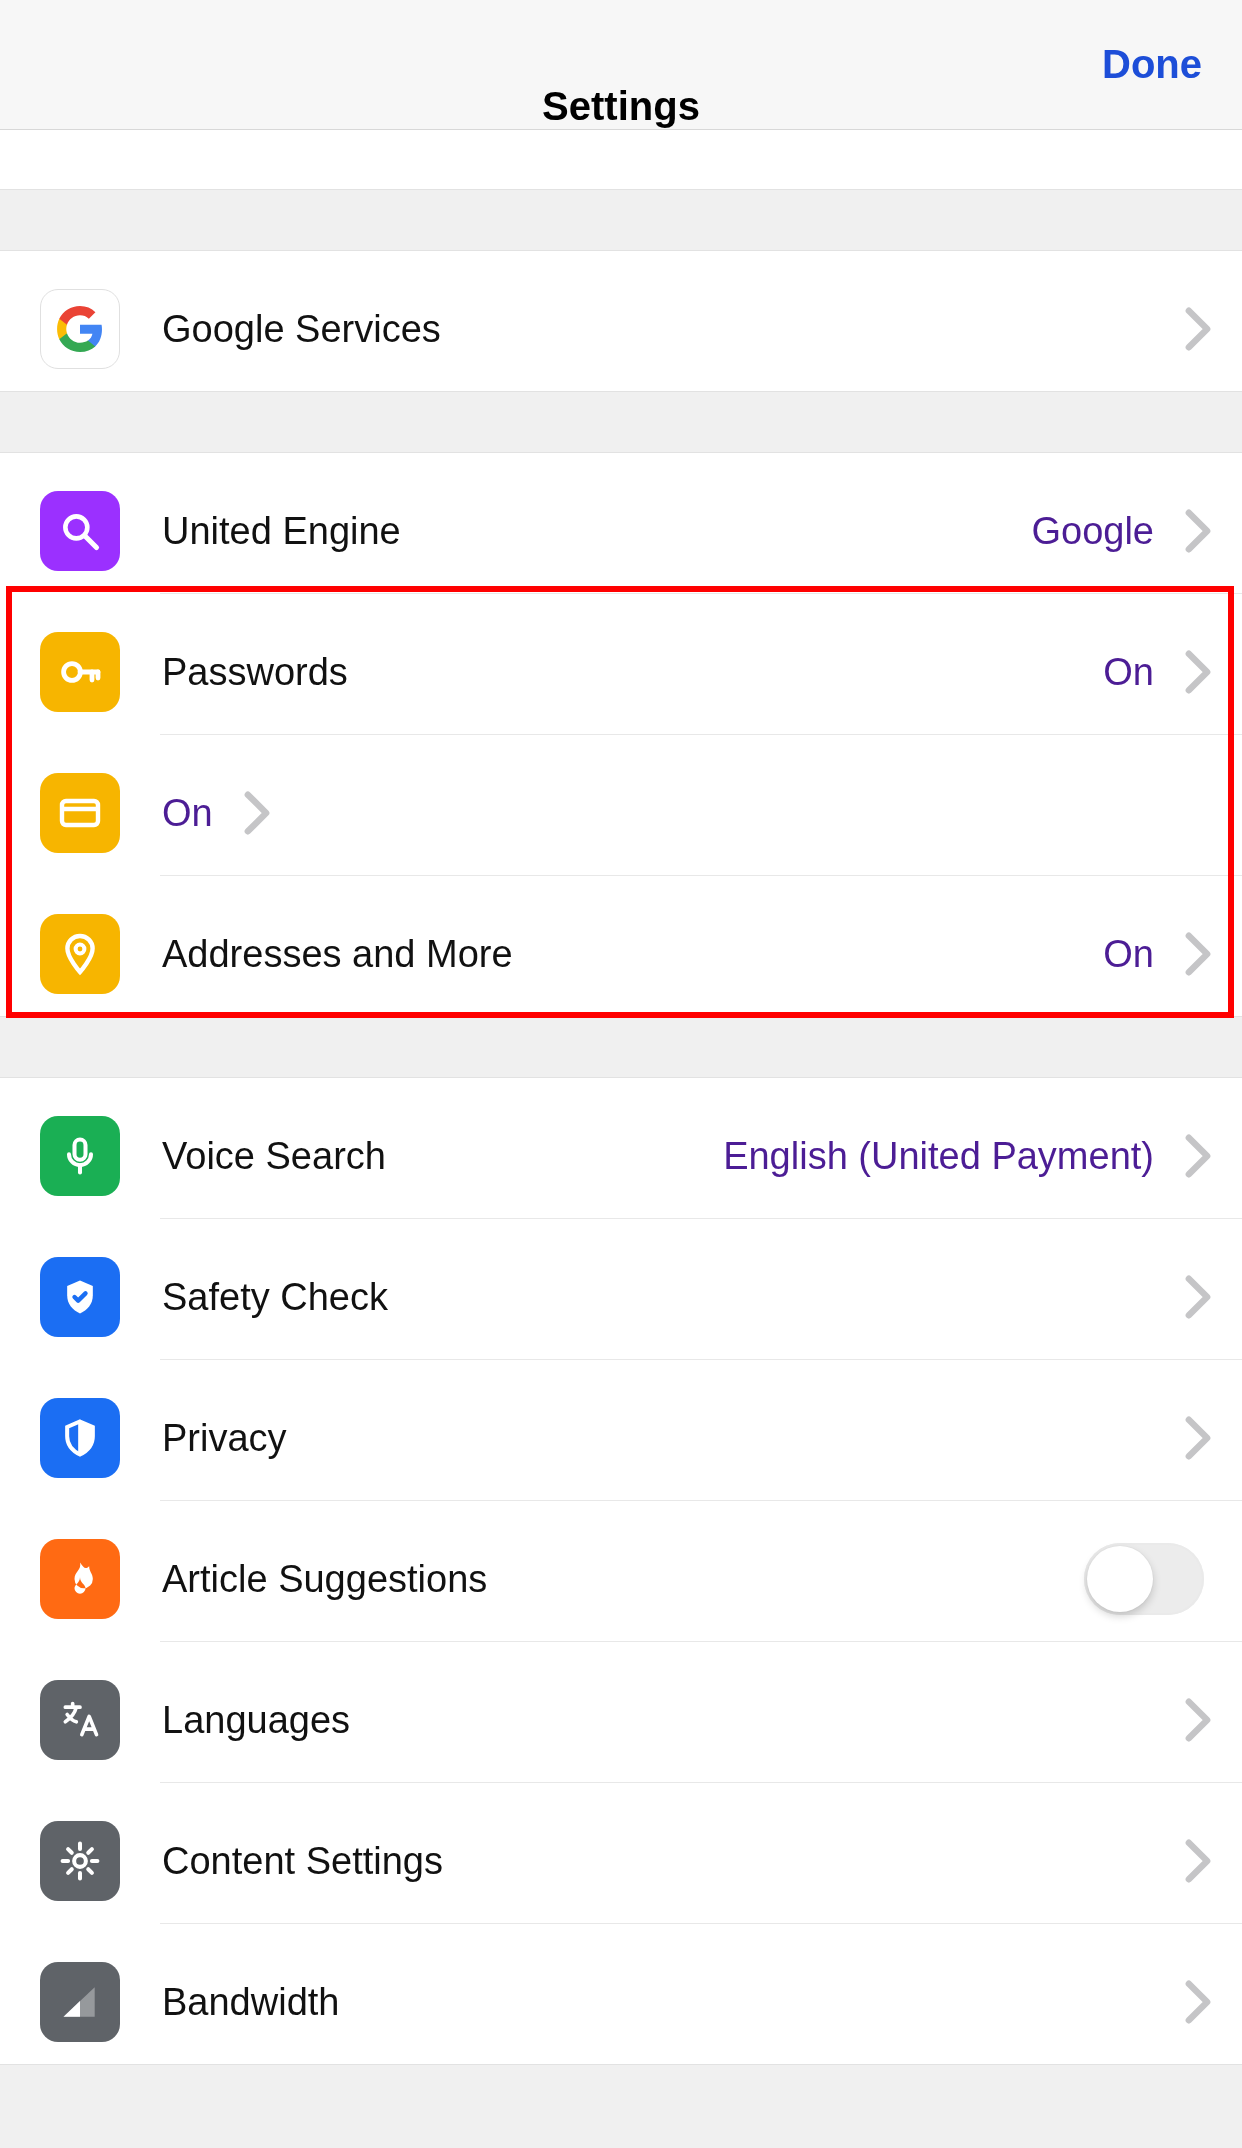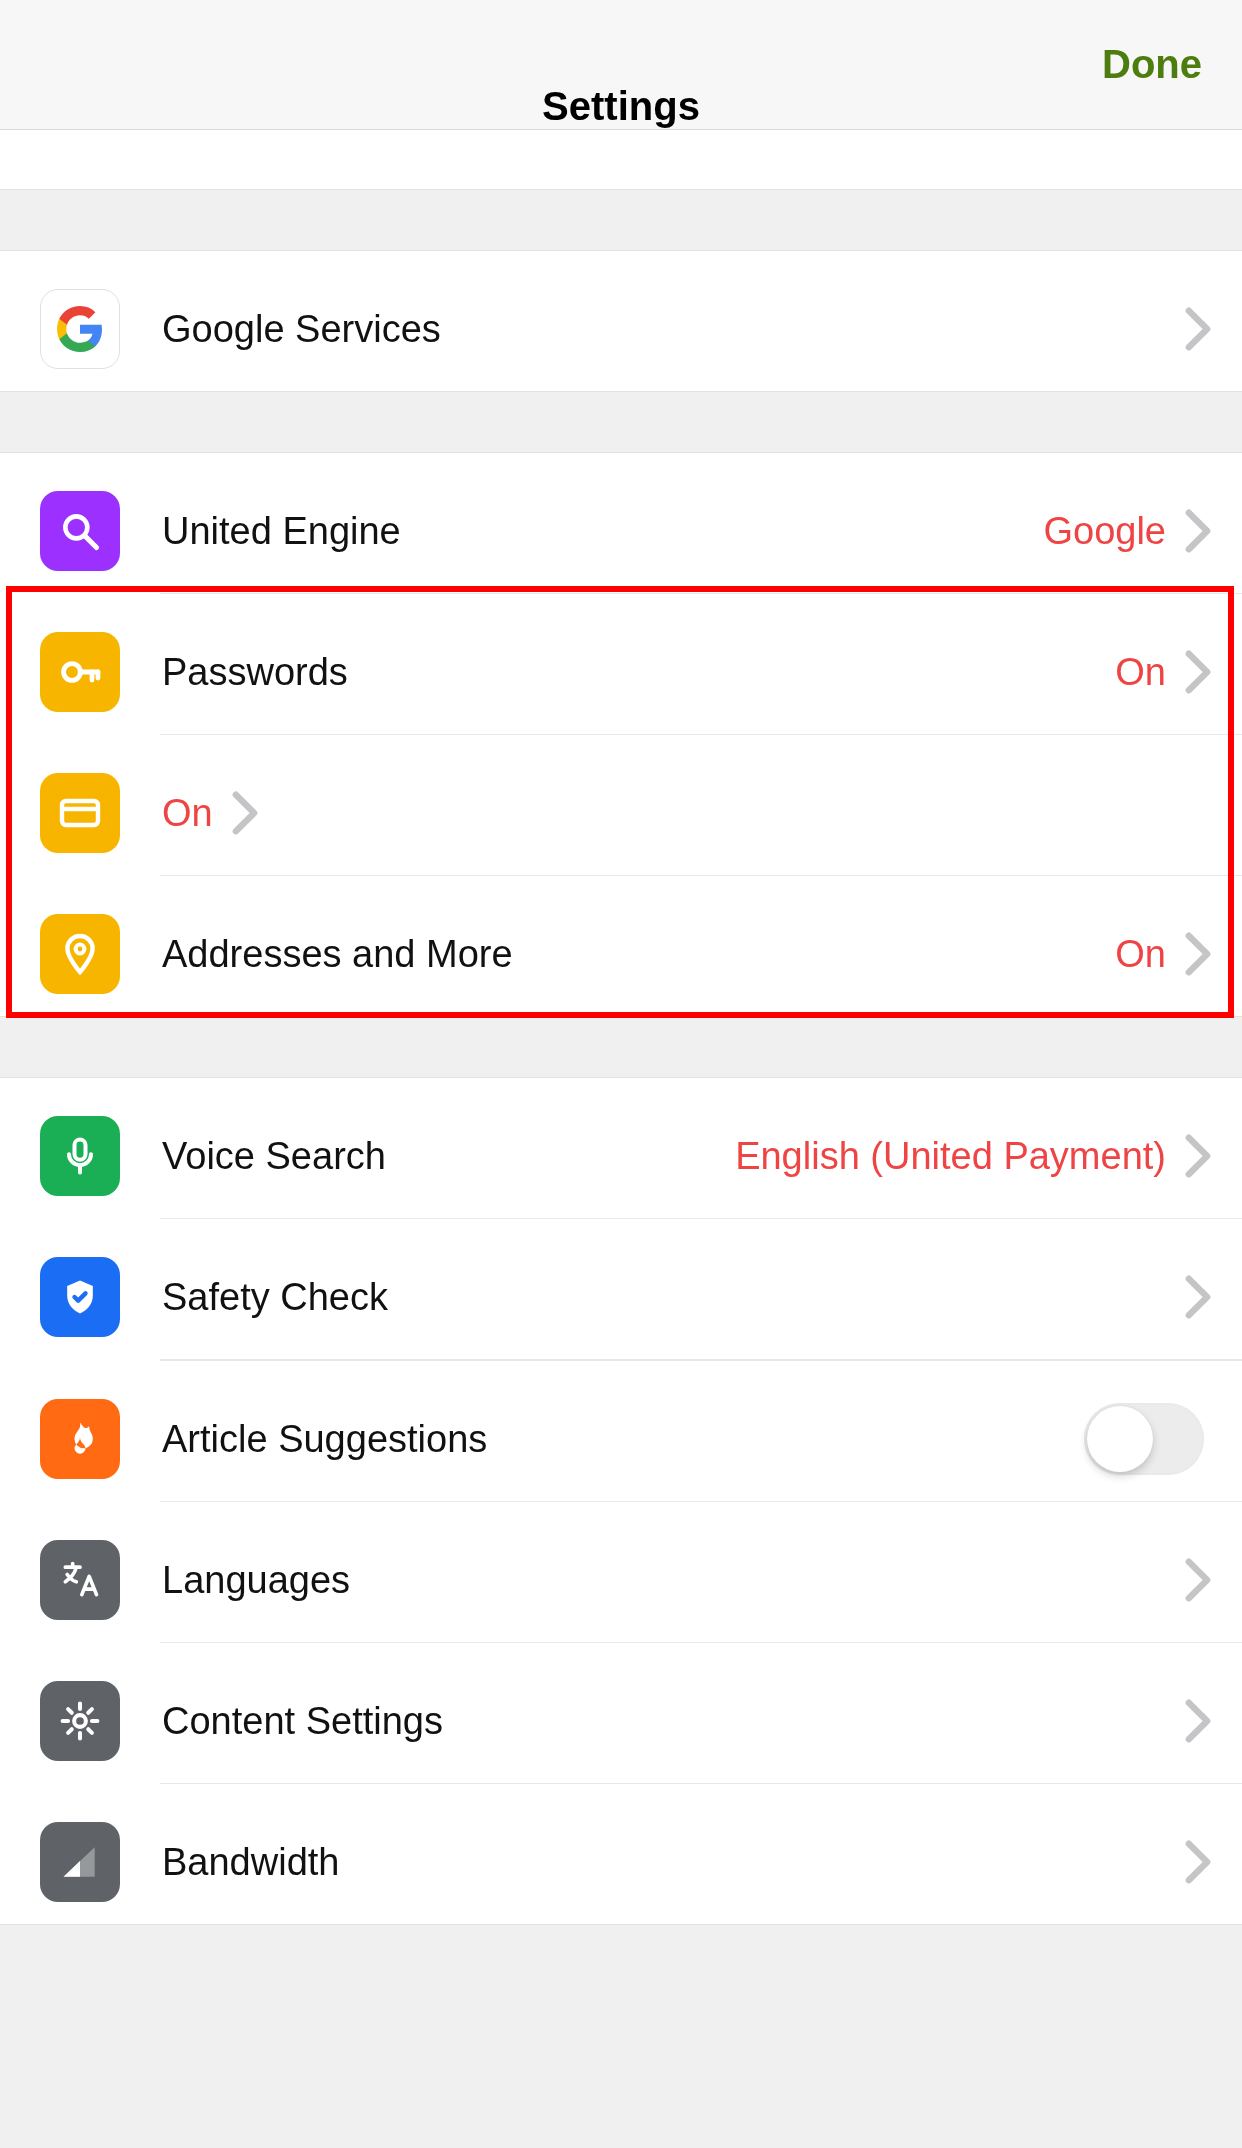--- a/index.html
+++ b/index.html
@@ -24,21 +24,21 @@
     font-size: 40px;
     font-weight: 700;
   }
   .header-done {
     position: absolute;
     right: 40px;
     top: 0;
     height: 100%;
     display: flex;
     align-items: center;
-    color: #4d7c0f;
+    color: #1d4ed8;
     font-size: 40px;
     font-weight: 600;
   }
   .spacer-row {
     background: #fff;
     height: 60px;
     border-bottom: 1px solid #e2e2e2;
   }
   .gap {
     height: 60px;
@@ -74,22 +74,22 @@
   .icon svg { display: block; }
   .icon-google { background: #fff; border: 1px solid #e0e0e0; }
   .label {
     font-size: 38px;
     font-weight: 400;
     color: #111;
     flex: 1;
   }
   .value {
     font-size: 38px;
-    color: #ef4444;
-    margin-right: 18px;
+    color: #4c1d95;
+    margin-right: 30px;
   }
   .chevron {
     width: 28px;
     height: 44px;
     flex-shrink: 0;
   }
   .chevron svg { width: 100%; height: 100%; }
   .toggle {
     width: 120px;
     height: 72px;
@@ -246,20 +246,35 @@
         </svg>
     </div>
     <div class="label">Safety Check</div>
     <div class="chevron">
       <svg viewBox="0 0 14 24">
           <path d="M2 2l10 10L2 22" stroke="#c5c5c7" stroke-width="3.5" fill="none" stroke-linecap="round" stroke-linejoin="round"></path>
         </svg>
     </div>
   </div>
   <div class="row-inner-sep"></div>
+  <div class="row">
+    <div class="icon" style="background:#1b6ef3">
+      <svg width="44" height="44" viewBox="0 0 24 24">
+          <path d="M12 3l7 3v5c0 5-3 8-7 10-4-2-7-5-7-10V6l7-3z" stroke="#fff" stroke-width="2.2" fill="none"></path>
+          <path d="M12 3v18" stroke="#fff" stroke-width="2" fill="none"></path>
+          <path d="M12 3l7 3v5c0 5-3 8-7 10V3z" fill="#fff"></path>
+        </svg>
+    </div>
+    <div class="label">Privacy</div>
+    <div class="chevron">
+      <svg viewBox="0 0 14 24">
+          <path d="M2 2l10 10L2 22" stroke="#c5c5c7" stroke-width="3.5" fill="none" stroke-linecap="round" stroke-linejoin="round"></path>
+        </svg>
+    </div>
+  </div>
   <div class="row-inner-sep"></div>
   <div class="row">
     <div class="icon" style="background:#ff6a13">
       <svg width="44" height="44" viewBox="0 0 24 24">
           <path d="M12 3c1 4-3 5-3 9a5 5 0 0 0 10 0c0-3-2-4-2-7-2 2-3 1-5-2zM12 20a3 3 0 0 1-3-3c0-2 3-3 3-6 0 3 3 4 3 6a3 3 0 0 1-3 3z" fill="#fff"></path>
         </svg>
     </div>
     <div class="label">Article Suggestions</div>
     <div class="toggle">
       <div class="toggle-knob"></div>

